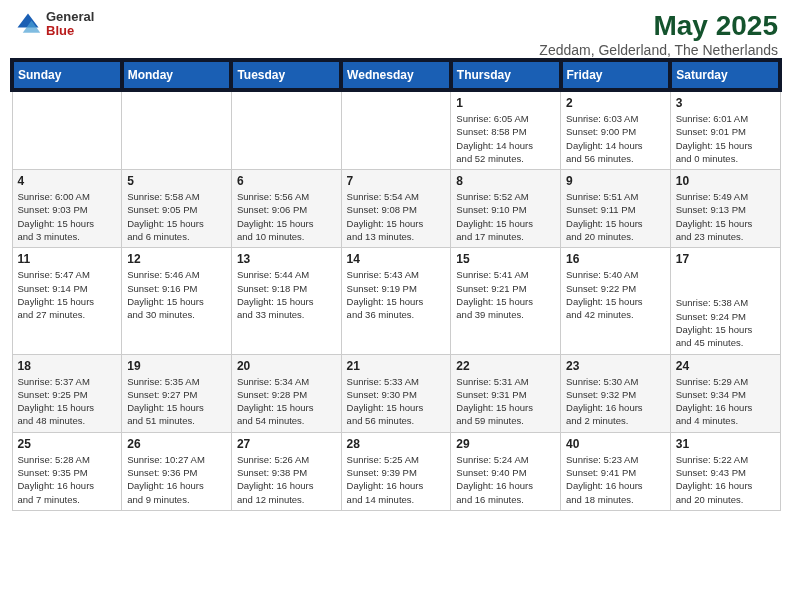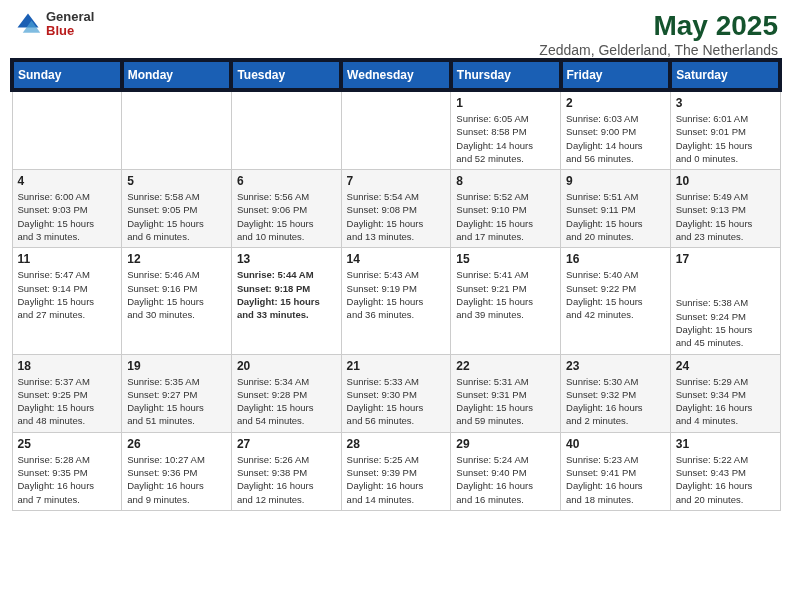--- a/index.html
+++ b/index.html
@@ -198,21 +198,21 @@
         </td>
         <td>
           <div class="day-number">12</div>
           <div class="day-info" style="white-space: pre-line;">Sunrise: 5:46 AM
 Sunset: 9:16 PM
 Daylight: 15 hours
 and 30 minutes.</div>
         </td>
         <td>
           <div class="day-number">13</div>
-          <div class="day-info" style="white-space: pre-line; font-weight: bold;">Sunrise: 5:44 AM
+          <div class="day-info" style="white-space: pre-line;">Sunrise: 5:44 AM
 Sunset: 9:18 PM
 Daylight: 15 hours
 and 33 minutes.</div>
         </td>
         <td>
           <div class="day-number">14</div>
           <div class="day-info" style="white-space: pre-line;">Sunrise: 5:43 AM
 Sunset: 9:19 PM
 Daylight: 15 hours
 and 36 minutes.</div>

